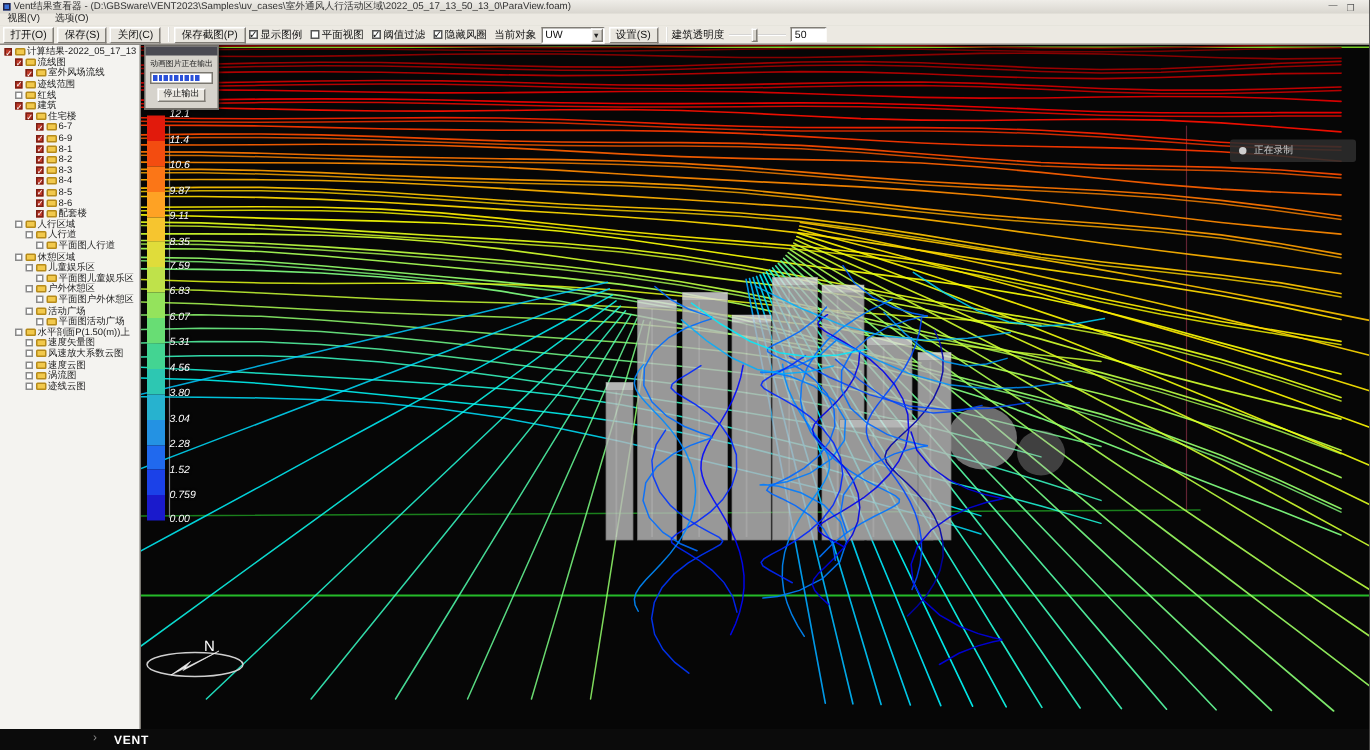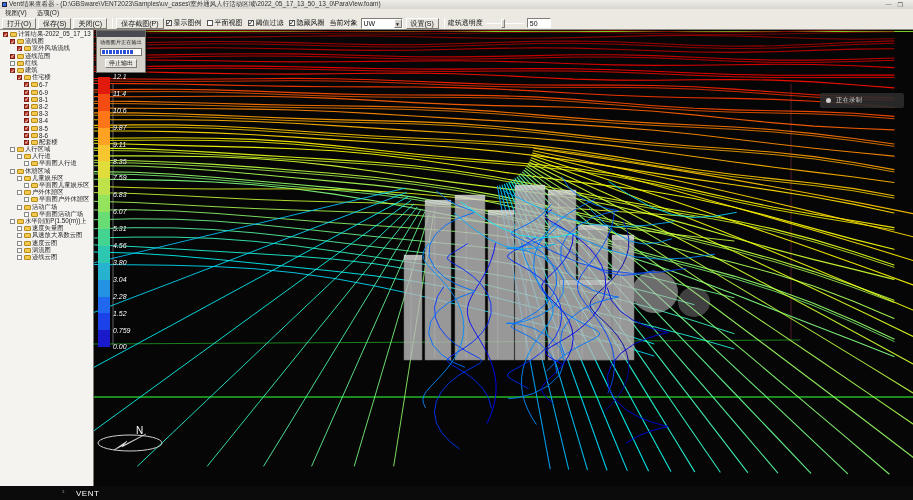--- a/index.html
+++ b/index.html
@@ -61,21 +61,21 @@
   .stopbtn{display:block;margin:3px auto 0 auto;width:32px;height:9px;font-size:6px;line-height:7px;text-align:center;background:#e9e6df;border:1px solid;border-color:#fff #807d76 #807d76 #fff;color:#111;}
 
   
   .toast{position:absolute;left:726px;top:63px;width:84px;height:15px;background:rgba(45,45,45,.88);border-radius:2px;display:flex;align-items:center;padding:0 6px;}
   .rec-dot{width:5px;height:5px;border-radius:50%;background:#cfcfcf;margin-right:5px;flex:0 0 auto;}
   .toast .ttext{font-size:6.5px;color:#c9c9c9;}
 
   
   .statusbar{position:absolute;left:0;top:486px;width:913px;height:14px;background:#0b0b0b;display:flex;align-items:center;}
   .sb-expander{position:absolute;left:62px;color:#8a8a8a;font-size:8px;top:1px;}
-  .sb-label{position:absolute;left:76px;color:#fff;font-size:8px;font-weight:normal;letter-spacing:.5px;}
+  .sb-label{position:absolute;left:76px;color:#fff;font-size:8px;font-weight:bold;letter-spacing:.5px;}
 </style>
 </head>
 <body>
 
 <div class="app">
 
   <div class="titlebar">
     <span class="appicon"></span>
     <span class="title-text">Vent结果查看器 - (D:\GBSware\VENT2023\Samples\uv_cases\室外通风人行活动区域\2022_05_17_13_50_13_0\ParaView.foam)</span>
     <span class="wctrls">

